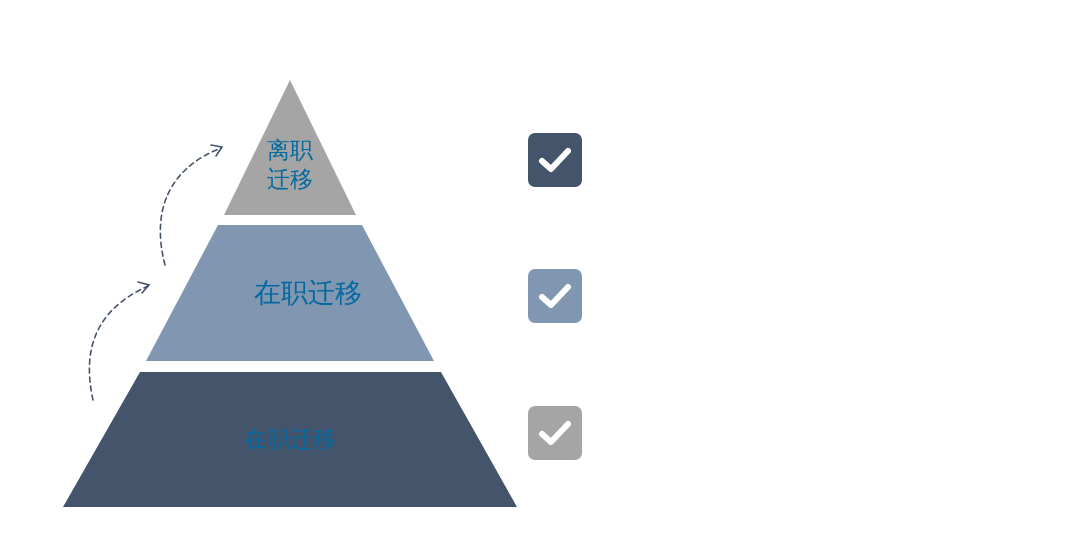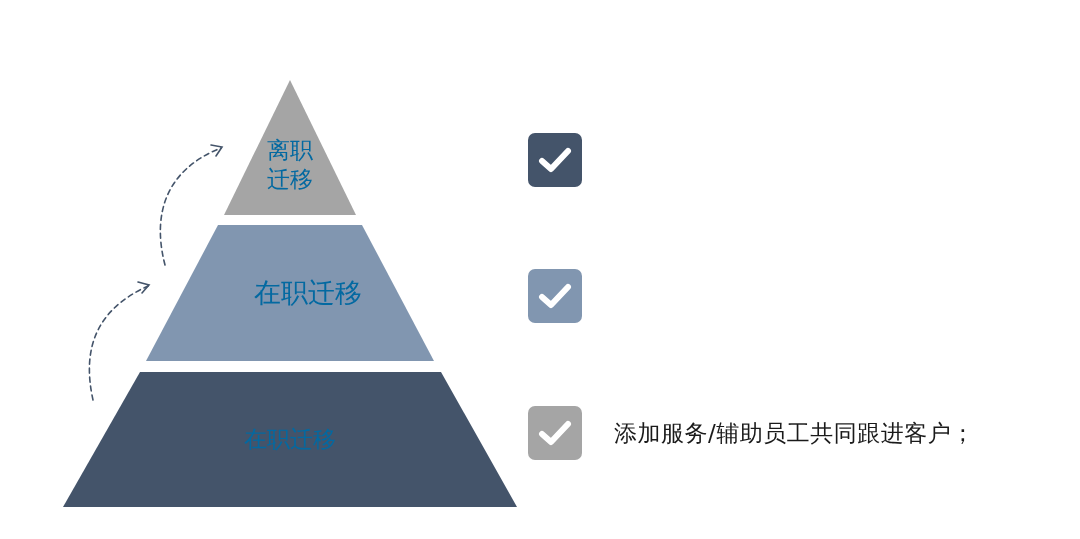--- a/index.html
+++ b/index.html
@@ -72,14 +72,13 @@
       </svg>
   </div>
 </div>
 
 <div class="item" style="top:406px;">
   <div class="check" style="background:#a5a5a5;">
     <svg width="34" height="28" viewBox="0 0 34 28">
         <path d="M4,15 L13,23 L30,5" fill="none" stroke="#fff" stroke-width="6" stroke-linecap="round" stroke-linejoin="round"></path>
       </svg>
   </div>
-  <span class="item-text">添加服务/辅助员工共同跟进客户；</span>
 </div>
 
 </body></html>

